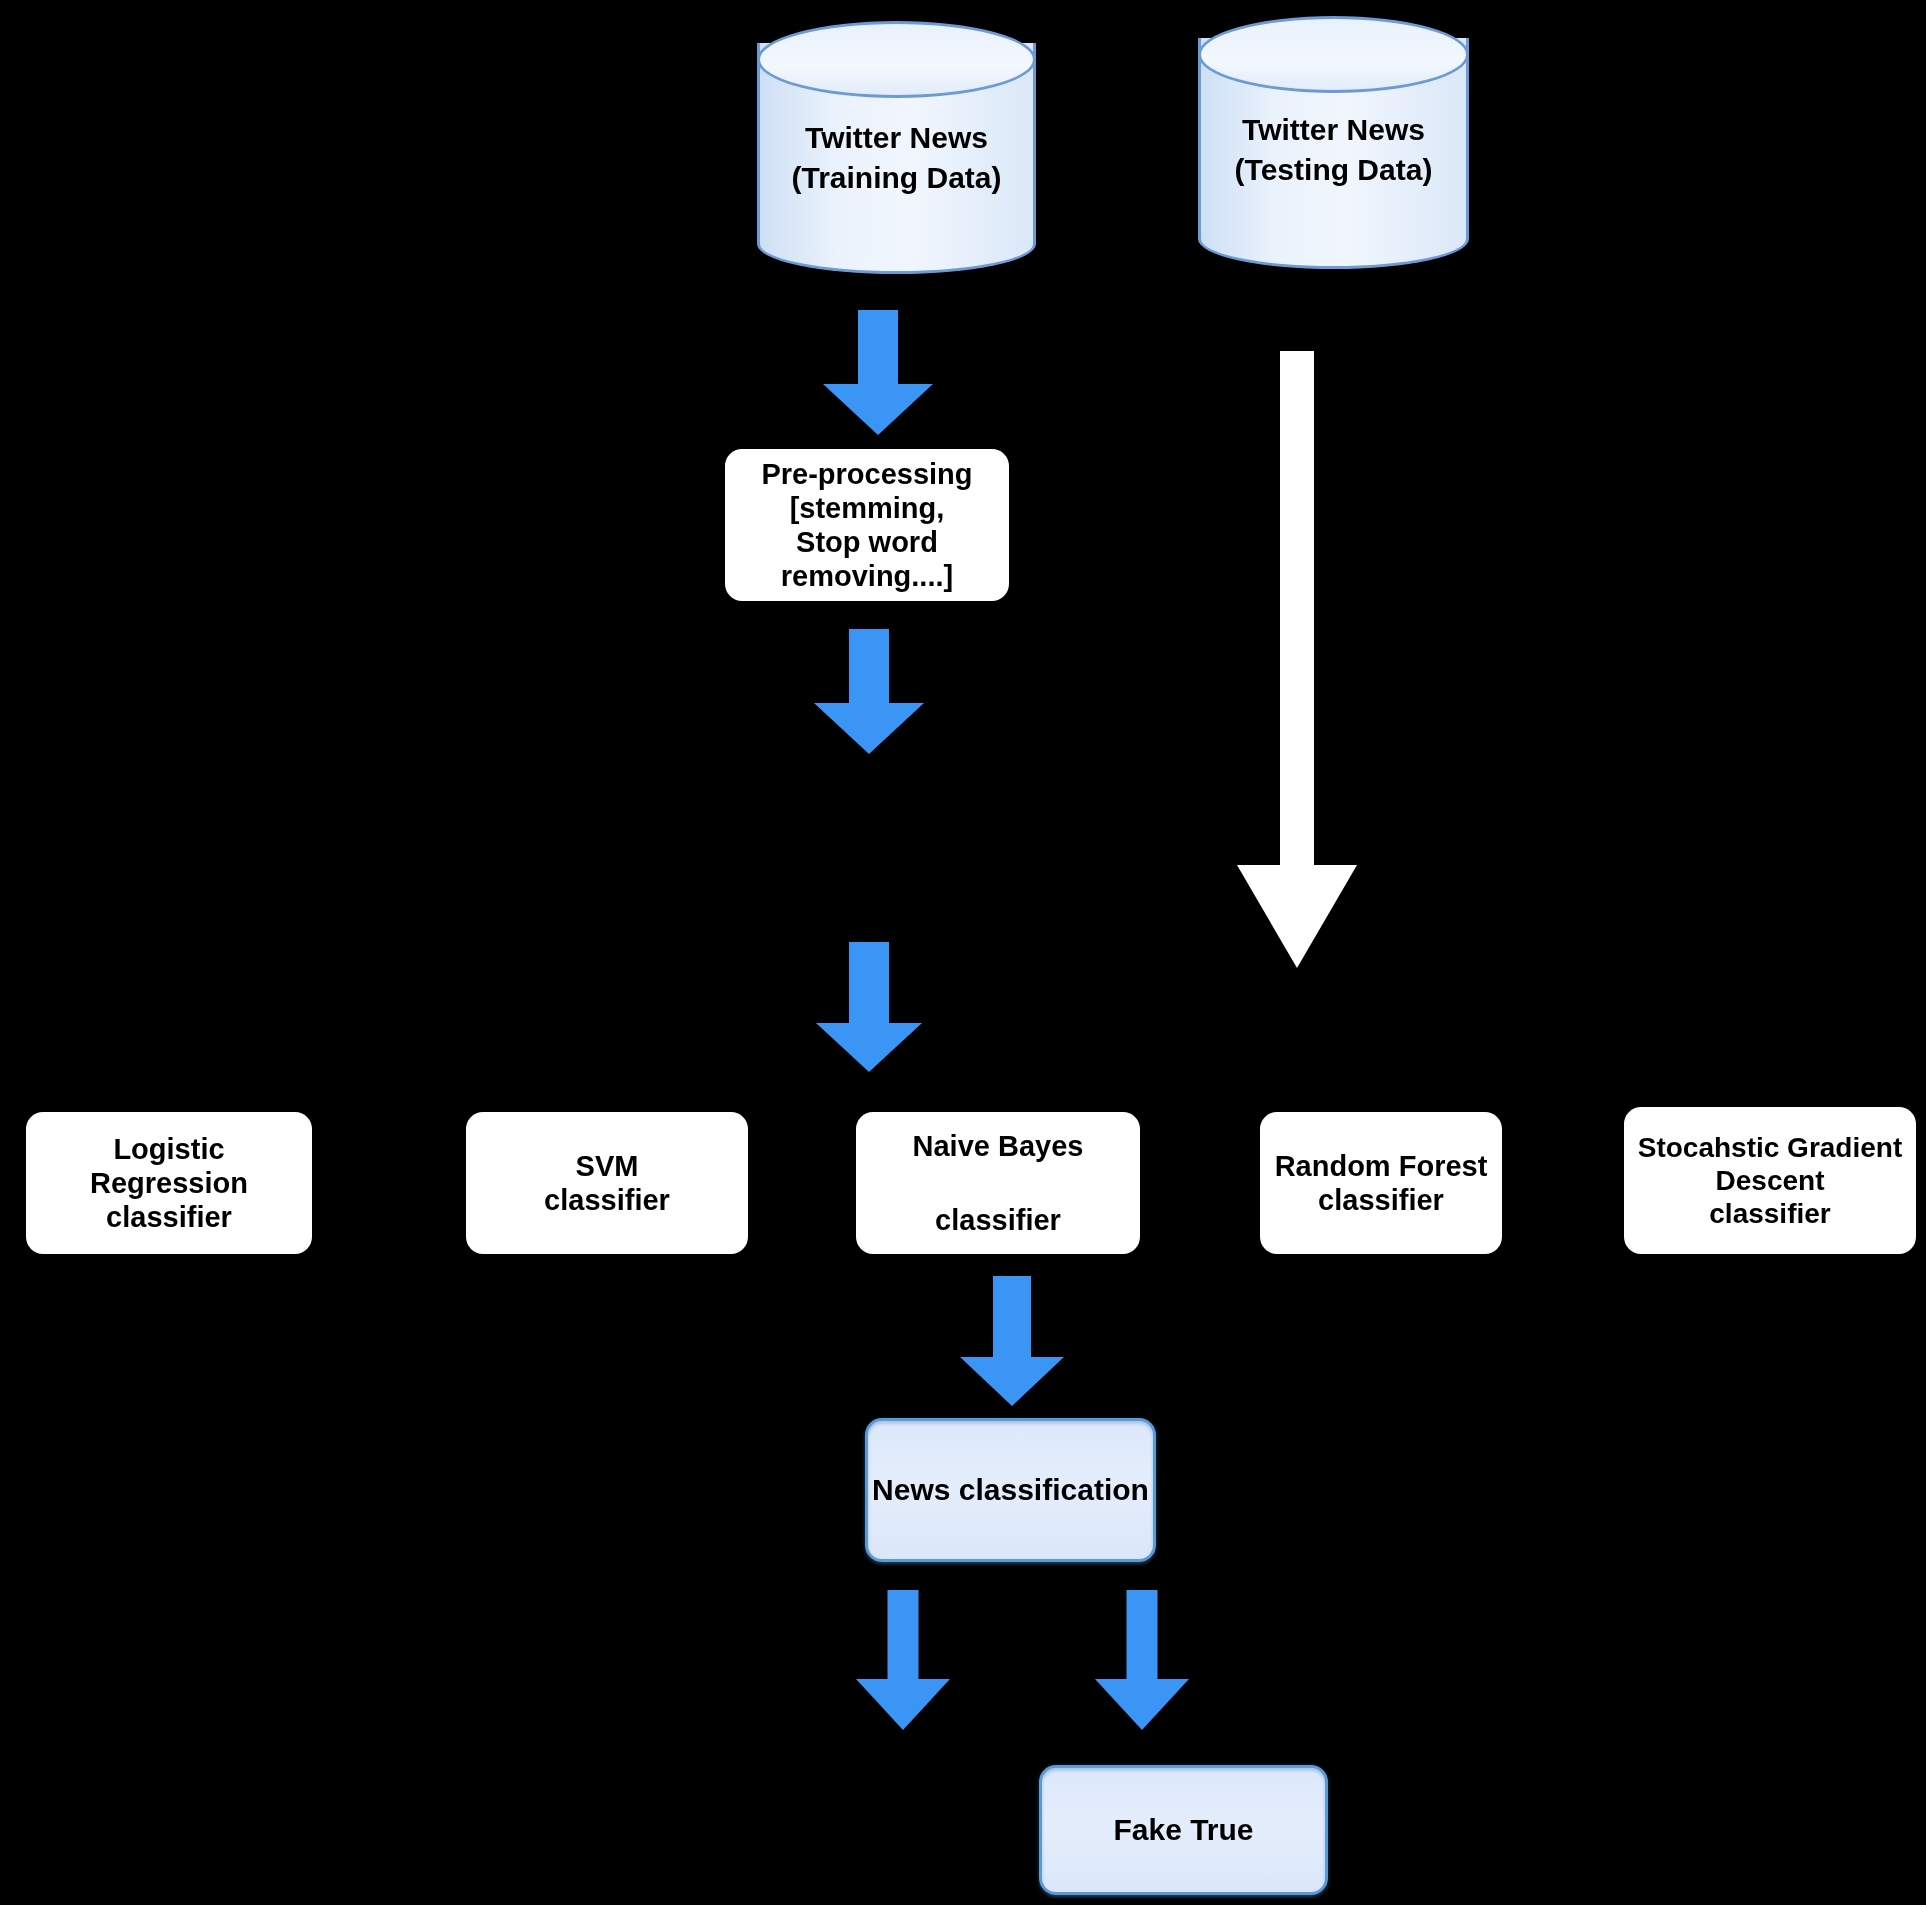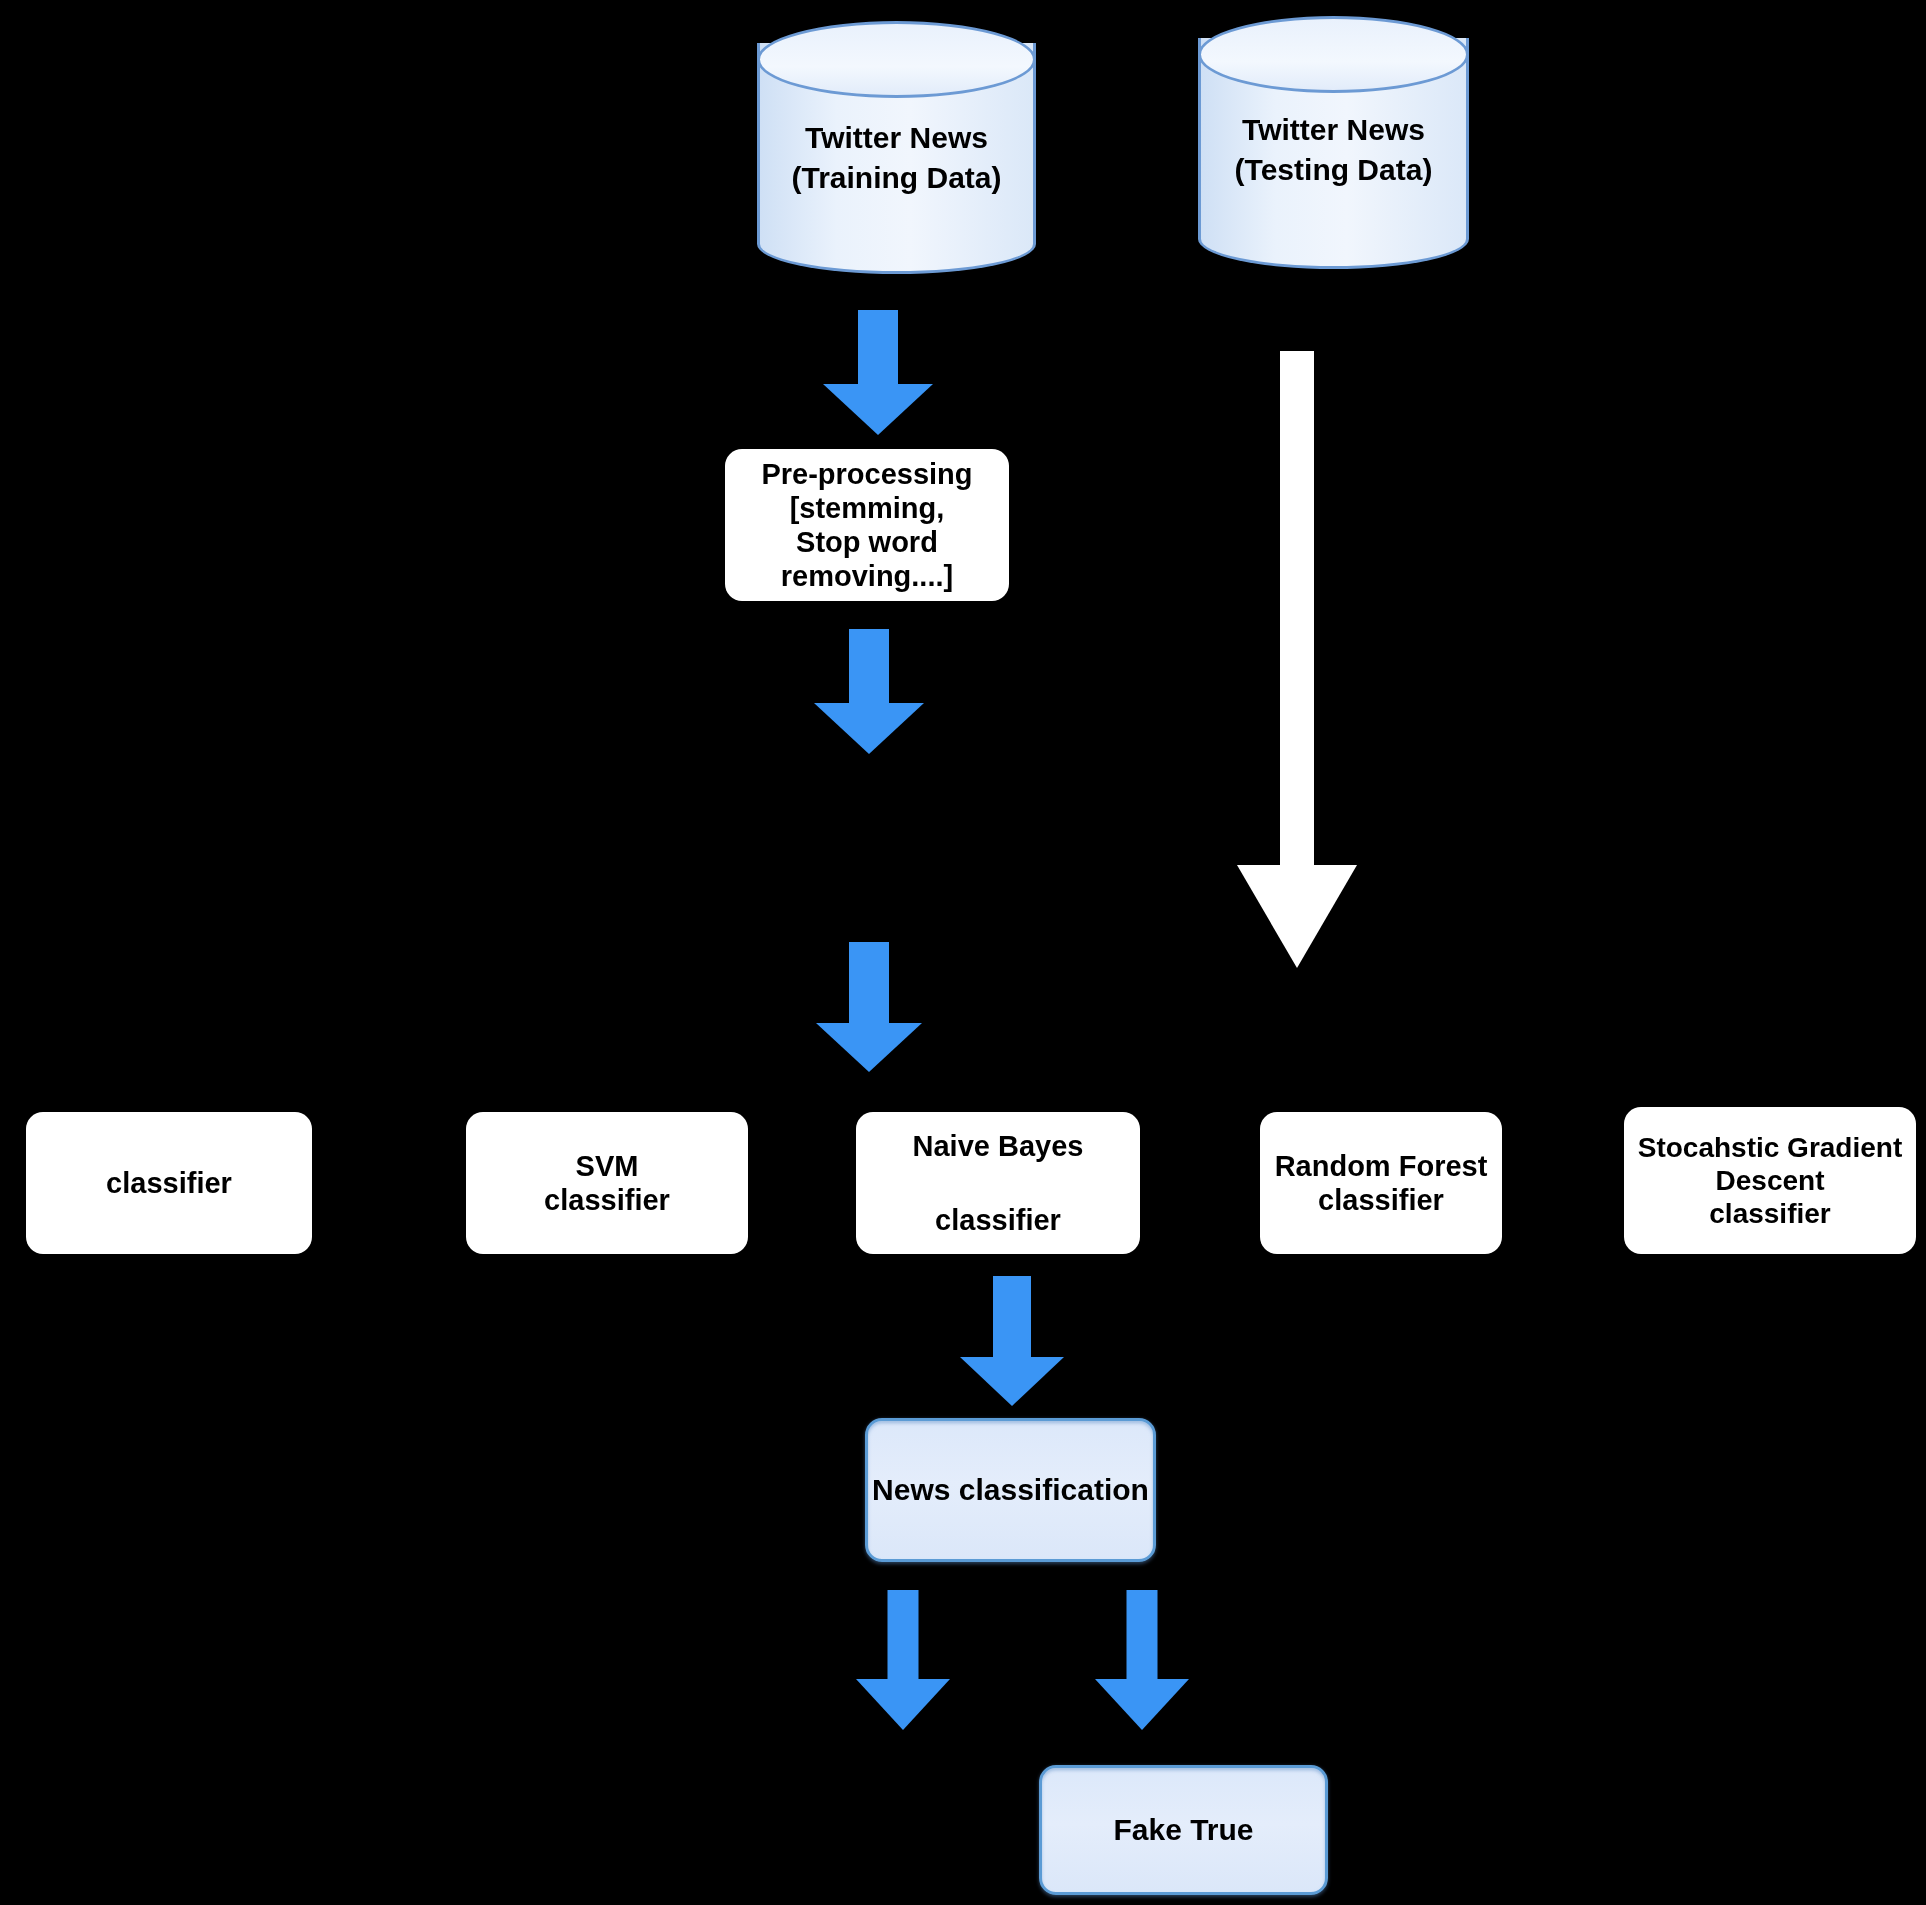--- a/index.html
+++ b/index.html
@@ -113,20 +113,21 @@
     <div class="head" style="border-width:51px 55px 0 55px;"></div>
   </div>
 
 
   <div class="arrow blue" style="left:814px;top:942px;width:110px;height:130px;">
     <div class="shaft" style="width:40px;height:83px;"></div>
     <div class="head" style="border-width:49px 53px 0 53px;"></div>
   </div>
 
   <div class="node proc" style="left:26px;top:1112px;width:286px;height:142px;flex-direction:column;">
+    <div>Logistic Regression</div>
     <div>classifier</div>
   </div>
 
   <div class="node proc" style="left:466px;top:1112px;width:282px;height:142px;flex-direction:column;">
     <div>SVM</div>
     <div>classifier</div>
   </div>
 
   <div class="node proc" style="left:856px;top:1112px;width:284px;height:142px;flex-direction:column;gap:40px;">
     <div>Naive Bayes</div>

